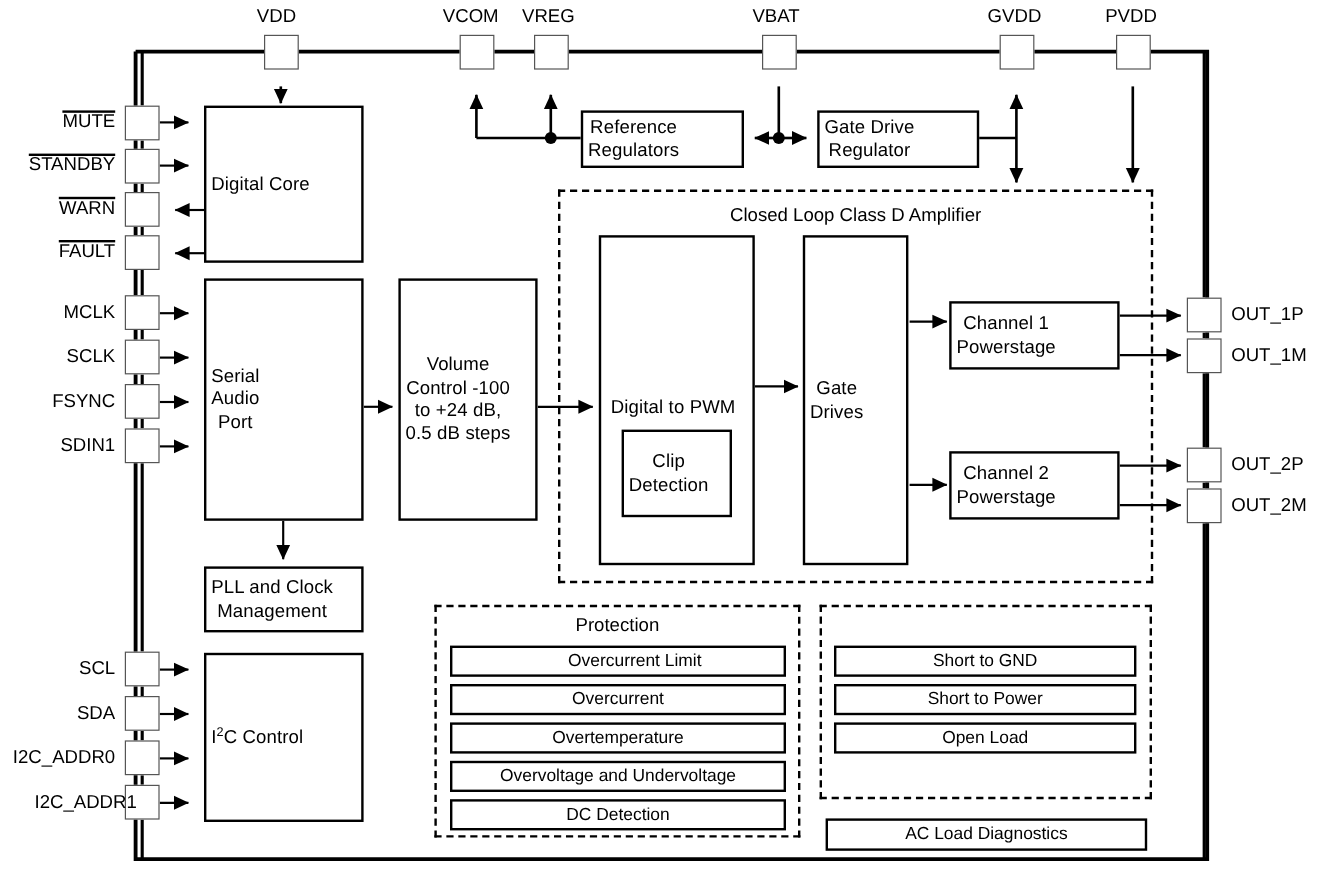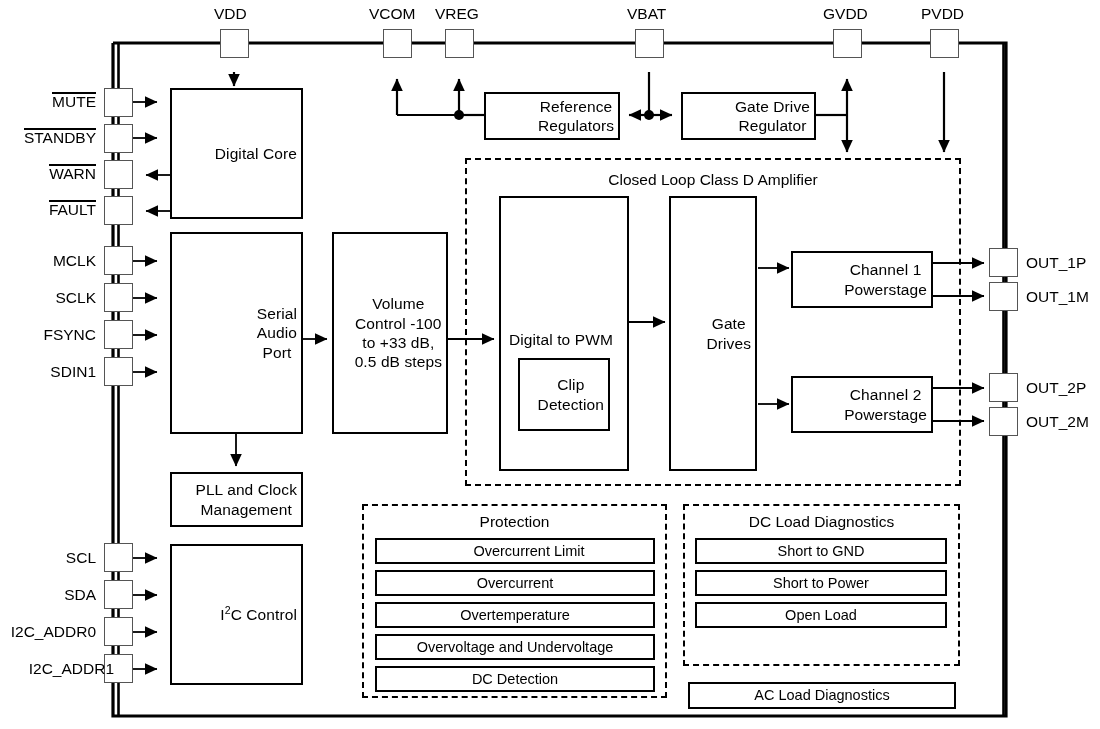--- a/index.html
+++ b/index.html
@@ -24,21 +24,21 @@
     pointer-events: none;
   }
   
   .blk {
     position: absolute;
     box-sizing: border-box;
     border: 2.5px solid #000;
     background: #ffffff;
     display: flex;
     align-items: center;
-    justify-content: flex-end;
+    justify-content: flex-start;
     text-align: center;
     font-size: 15.5px;
     line-height: 1.25;
     letter-spacing: 0.1px;
   }
   .blk.thin { border-width: 2px; }
   .blk .txt { display: block; padding: 0 4px; }
 
   
   .pad {
@@ -261,21 +261,21 @@
       <span>Serial</span><br>
       <span>Audio</span><br>
       <span>Port</span>
     </span>
   </div>
 
   <div class="blk" style="left:332px; top:232px; width:116px; height:202px;">
     <span class="txt">
       <span>Volume</span><br>
       <span>Control -100</span><br>
-      <span>to +33 dB,</span><br>
+      <span>to +24 dB,</span><br>
       <span>0.5 dB steps</span>
     </span>
   </div>
 
   <div class="blk" style="left:170px; top:472px; width:133px; height:55px;">
     <span class="txt">
       <span>PLL and Clock</span><br>
       <span>Management</span>
     </span>
   </div>
@@ -346,21 +346,20 @@
     <span>Overvoltage and Undervoltage</span>
   </div>
   <div class="bar" style="left:375px; top:602px; width:280px; height:26px;">
     <span>Overtemperature</span>
   </div>
   <div class="bar" style="left:375px; top:666px; width:280px; height:26px;">
     <span>DC Detection</span>
   </div>
 
   <div class="dash" style="left:683px; top:504px; width:277px; height:162px;"></div>
-  <div class="grp-title" style="left:683px; top:513px; width:277px;">DC Load Diagnostics</div>
 
   <div class="bar" style="left:695px; top:538px; width:252px; height:26px;">
     <span>Short to GND</span>
   </div>
   <div class="bar" style="left:695px; top:570px; width:252px; height:26px;">
     <span>Short to Power</span>
   </div>
   <div class="bar" style="left:695px; top:602px; width:252px; height:26px;">
     <span>Open Load</span>
   </div>

